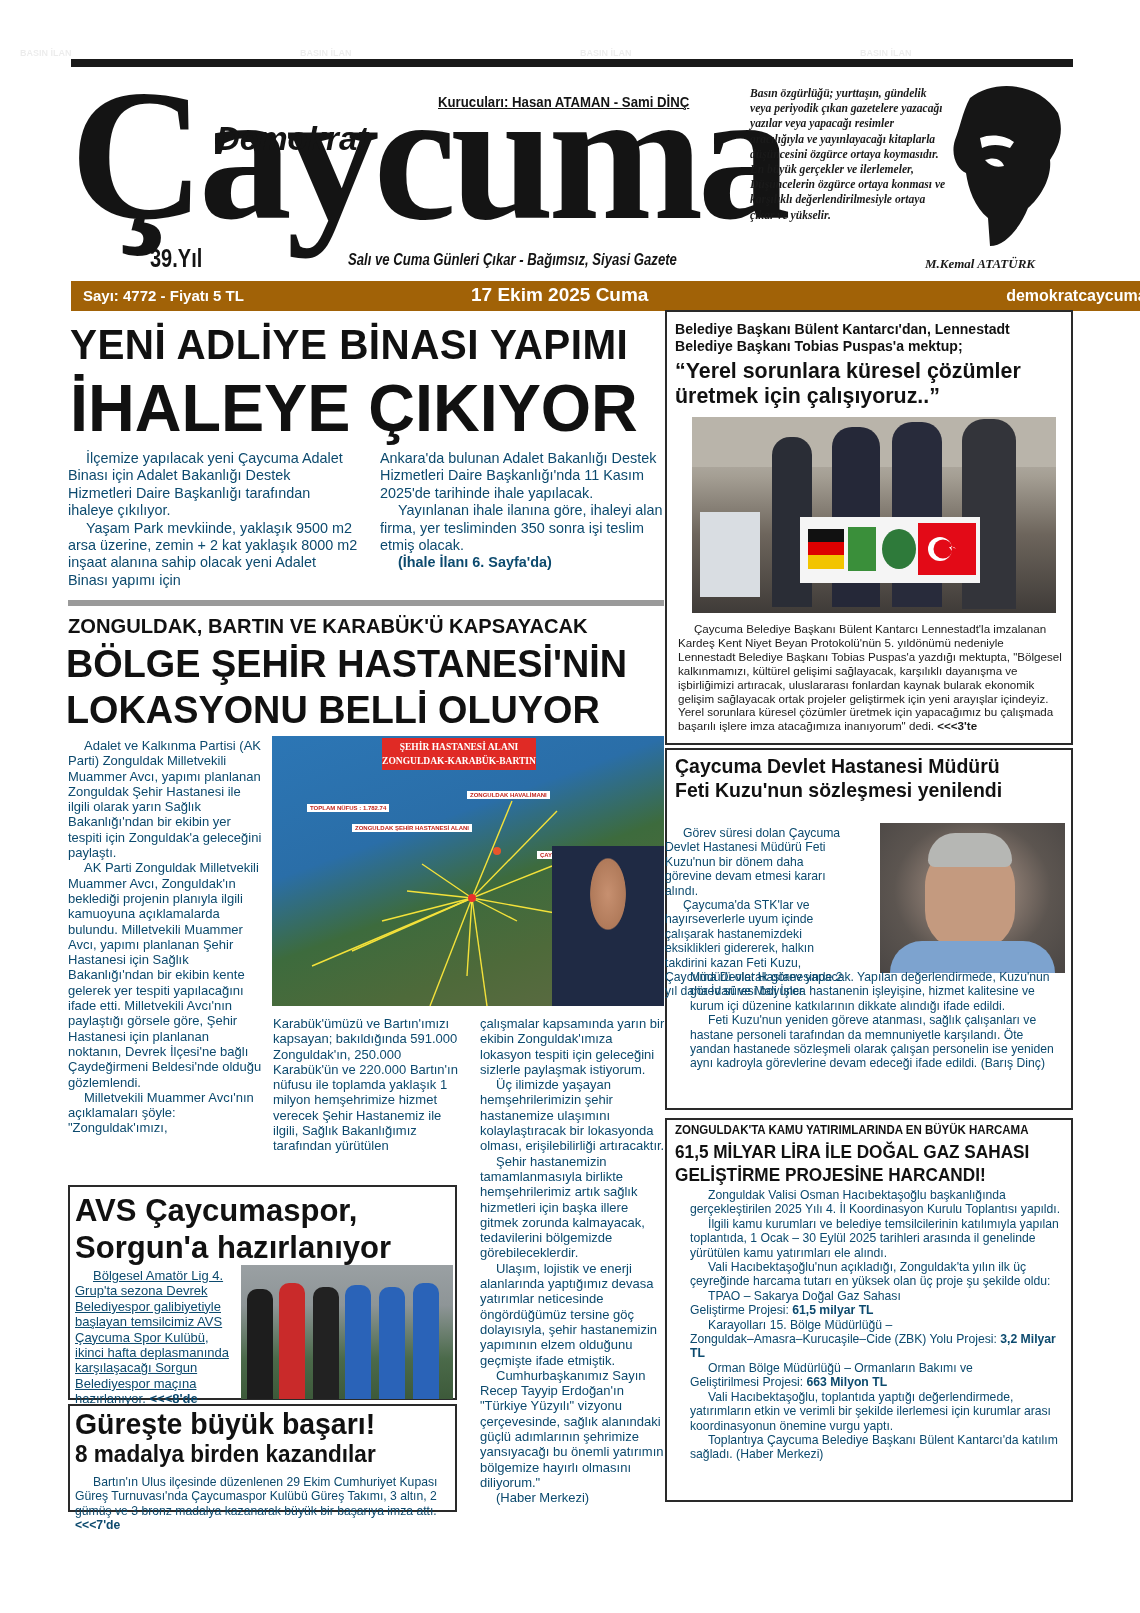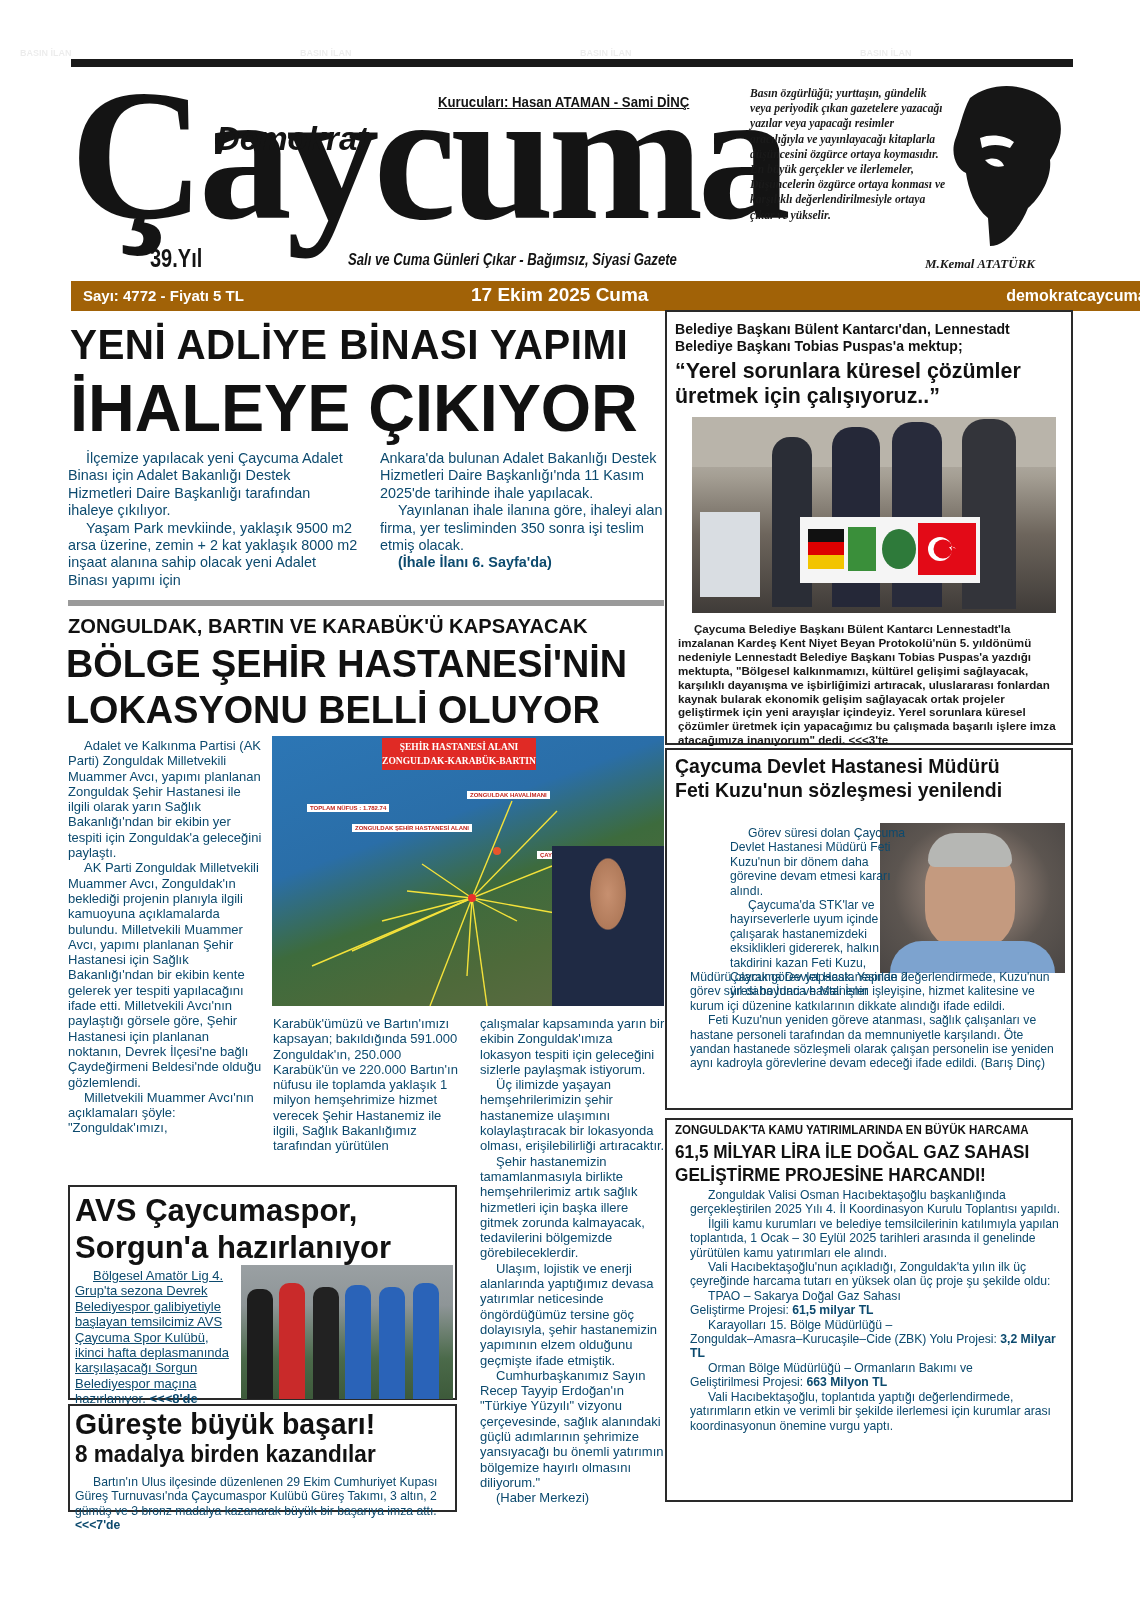--- a/index.html
+++ b/index.html
@@ -52,26 +52,26 @@
   
   .box { border: 2px solid #2a2a2a; }
   .letter-box { left: 665px; top: 310px; width: 408px; height: 435px; }
   .letter-kicker { left: 675px; top: 321px; font-size: 14.5px; font-weight: 700; line-height: 17px; width: 400px; transform: scaleX(0.97); transform-origin: left top; }
   .letter-h { left: 675px; top: 358px; font-size: 22.5px; font-weight: 900; line-height: 25px; white-space: nowrap; transform: scaleX(0.95); transform-origin: left top; }
   .letter-photo { left: 692px; top: 417px; width: 364px; height: 196px; background: linear-gradient(180deg, #c7c5c1 0%, #a59f94 30%, #6d655c 60%, #3f3b38 100%); overflow: hidden; }
   .flag-banner { position: absolute; left: 108px; top: 100px; width: 180px; height: 66px; background: #f5f5f5; }
   .flag-de { position: absolute; left: 8px; top: 12px; width: 36px; height: 40px; background: linear-gradient(180deg, #111 0%, #111 33%, #d00 33%, #d00 66%, #f2c400 66%); }
   .flag-tr { position: absolute; left: 118px; top: 6px; width: 58px; height: 52px; background: #e30a17; }
   .letter-text { left: 678px; top: 622px; width: 386px; font-size: 11.6px; line-height: 13.9px; color: #1a1a1a; }
-  .letter-text p { text-indent: 16px; font-weight: bold; }
+  .letter-text p { text-indent: 16px; }
 
   .kuzu-box { left: 665px; top: 748px; width: 408px; height: 362px; }
   .kuzu-h { left: 675px; top: 754px; font-size: 20.5px; font-weight: 900; line-height: 24px; white-space: nowrap; transform: scaleX(0.95); transform-origin: left top; }
   .kuzu-photo { left: 880px; top: 823px; width: 185px; height: 150px; background: radial-gradient(ellipse at 50% 45%, #caa38b 0%, #b78a6d 28%, #8a7a70 30%, #5c5550 60%, #4a4644 100%); }
-  .kuzu-c1 { left: 730px; top: 826px; width: 185px; font-size: 12.2px; line-height: 14.4px; }
+  .kuzu-c1 { left: 665px; top: 826px; width: 185px; font-size: 12.2px; line-height: 14.4px; }
   .kuzu-c2 { left: 690px; top: 970px; width: 375px; font-size: 12.2px; line-height: 14.4px; }
   .kuzu-c1 p, .kuzu-c2 p { text-indent: 18px; }
 
   .gas-box { left: 665px; top: 1118px; width: 408px; height: 384px; }
   .gas-kicker { left: 675px; top: 1123px; font-size: 12.5px; font-weight: 700; white-space: nowrap; transform: scaleX(0.92); transform-origin: left top; }
   .gas-h { left: 675px; top: 1140px; font-size: 18.5px; font-weight: 900; line-height: 23px; white-space: nowrap; transform: scaleX(0.93); transform-origin: left top; }
   .gas-text { left: 690px; top: 1188px; width: 375px; font-size: 12.2px; line-height: 14.4px; }
   .gas-text p { text-indent: 18px; }
   .gas-text .flush { text-indent: 0; }
 
@@ -249,20 +249,21 @@
   <p>Zonguldak Valisi Osman Hacıbektaşoğlu başkanlığında gerçekleştirilen 2025 Yılı 4. İl Koordinasyon Kurulu Toplantısı yapıldı.</p>
   <p>İlgili kamu kurumları ve belediye temsilcilerinin katılımıyla yapılan  toplantıda, 1 Ocak – 30 Eylül 2025 tarihleri arasında il genelinde yürütülen kamu yatırımları ele alındı.</p>
   <p>Vali Hacıbektaşoğlu'nun açıkladığı,  Zonguldak'ta yılın ilk üç çeyreğinde harcama tutarı en yüksek olan üç proje şu şekilde oldu:</p>
   <p><span>TPAO – Sakarya Doğal Gaz Sahası</span></p>
   <p class="flush"><span>Geliştirme Projesi: </span><b>61,5 milyar TL</b></p>
   <p><span>Karayolları 15. Bölge Müdürlüğü –</span></p>
   <p class="flush"><span>Zonguldak–Amasra–Kurucaşile–Cide (ZBK) Yolu Projesi: </span><b>3,2 Milyar TL</b></p>
   <p><span>Orman Bölge Müdürlüğü – Ormanların Bakımı ve</span></p>
   <p class="flush"><span>Geliştirilmesi Projesi: </span><b>663 Milyon TL</b></p>
   <p>Vali Hacıbektaşoğlu, toplantıda yaptığı değerlendirmede, yatırımların etkin ve verimli bir şekilde ilerlemesi için kurumlar arası koordinasyonun önemine vurgu yaptı.</p>
+  <p>Toplantıya Çaycuma Belediye Başkanı Bülent Kantarcı'da katılım sağladı. (Haber Merkezi)</p>
 </div>
 
 <div class="abs box avs-box"></div>
 <div class="abs avs-h">
   <div>AVS Çaycumaspor,</div>
   <div>Sorgun'a hazırlanıyor</div>
 </div>
 <div class="abs col-text avs-text">
   <p><span>Bölgesel Amatör Lig 4. Grup'ta sezona Devrek Belediyespor galibiyetiyle başlayan temsilcimiz AVS Çaycuma Spor Kulübü, ikinci hafta deplasmanında karşılaşacağı Sorgun Belediyespor maçına hazırlanıyor.</span> <b>&lt;&lt;&lt;8'de</b></p>
 </div>

